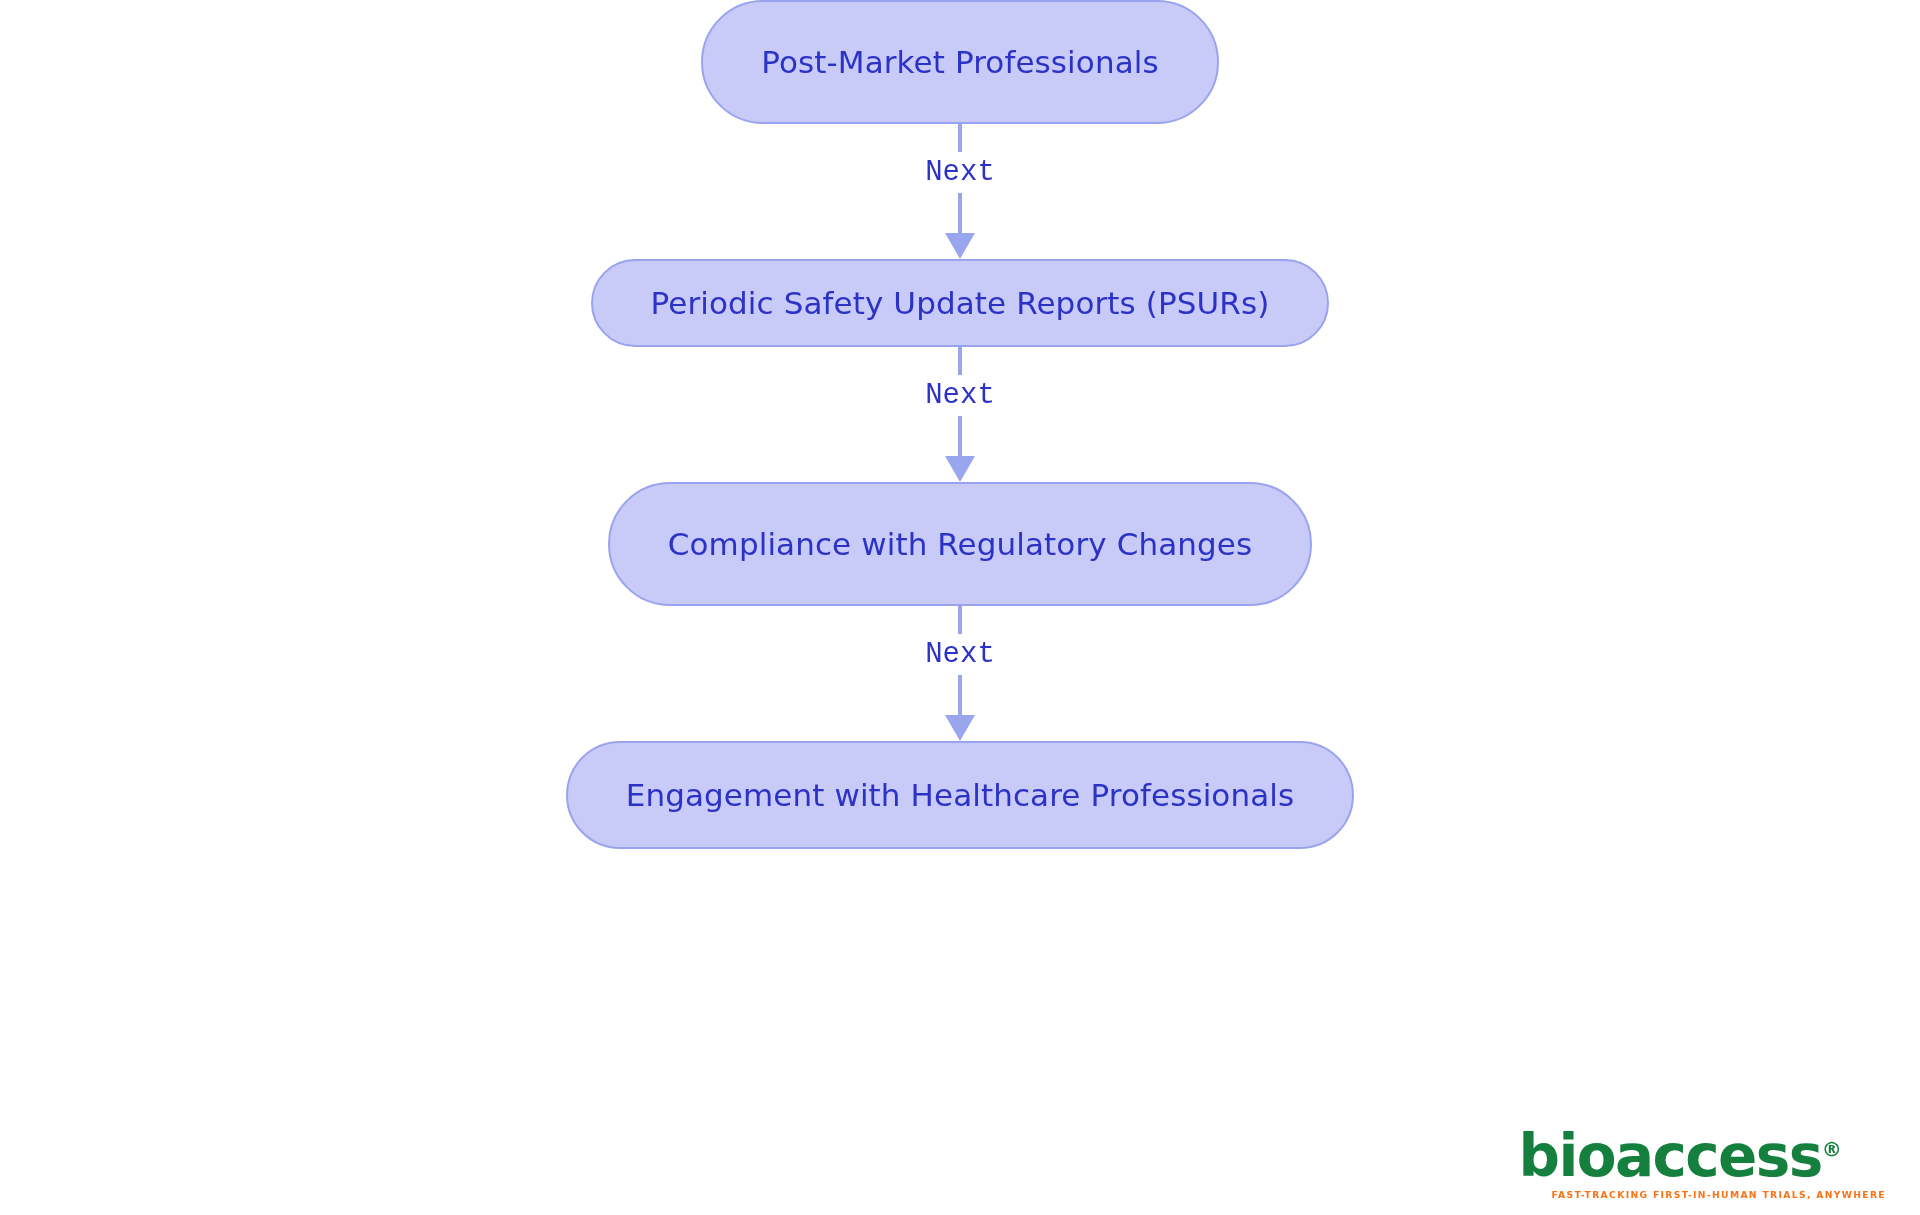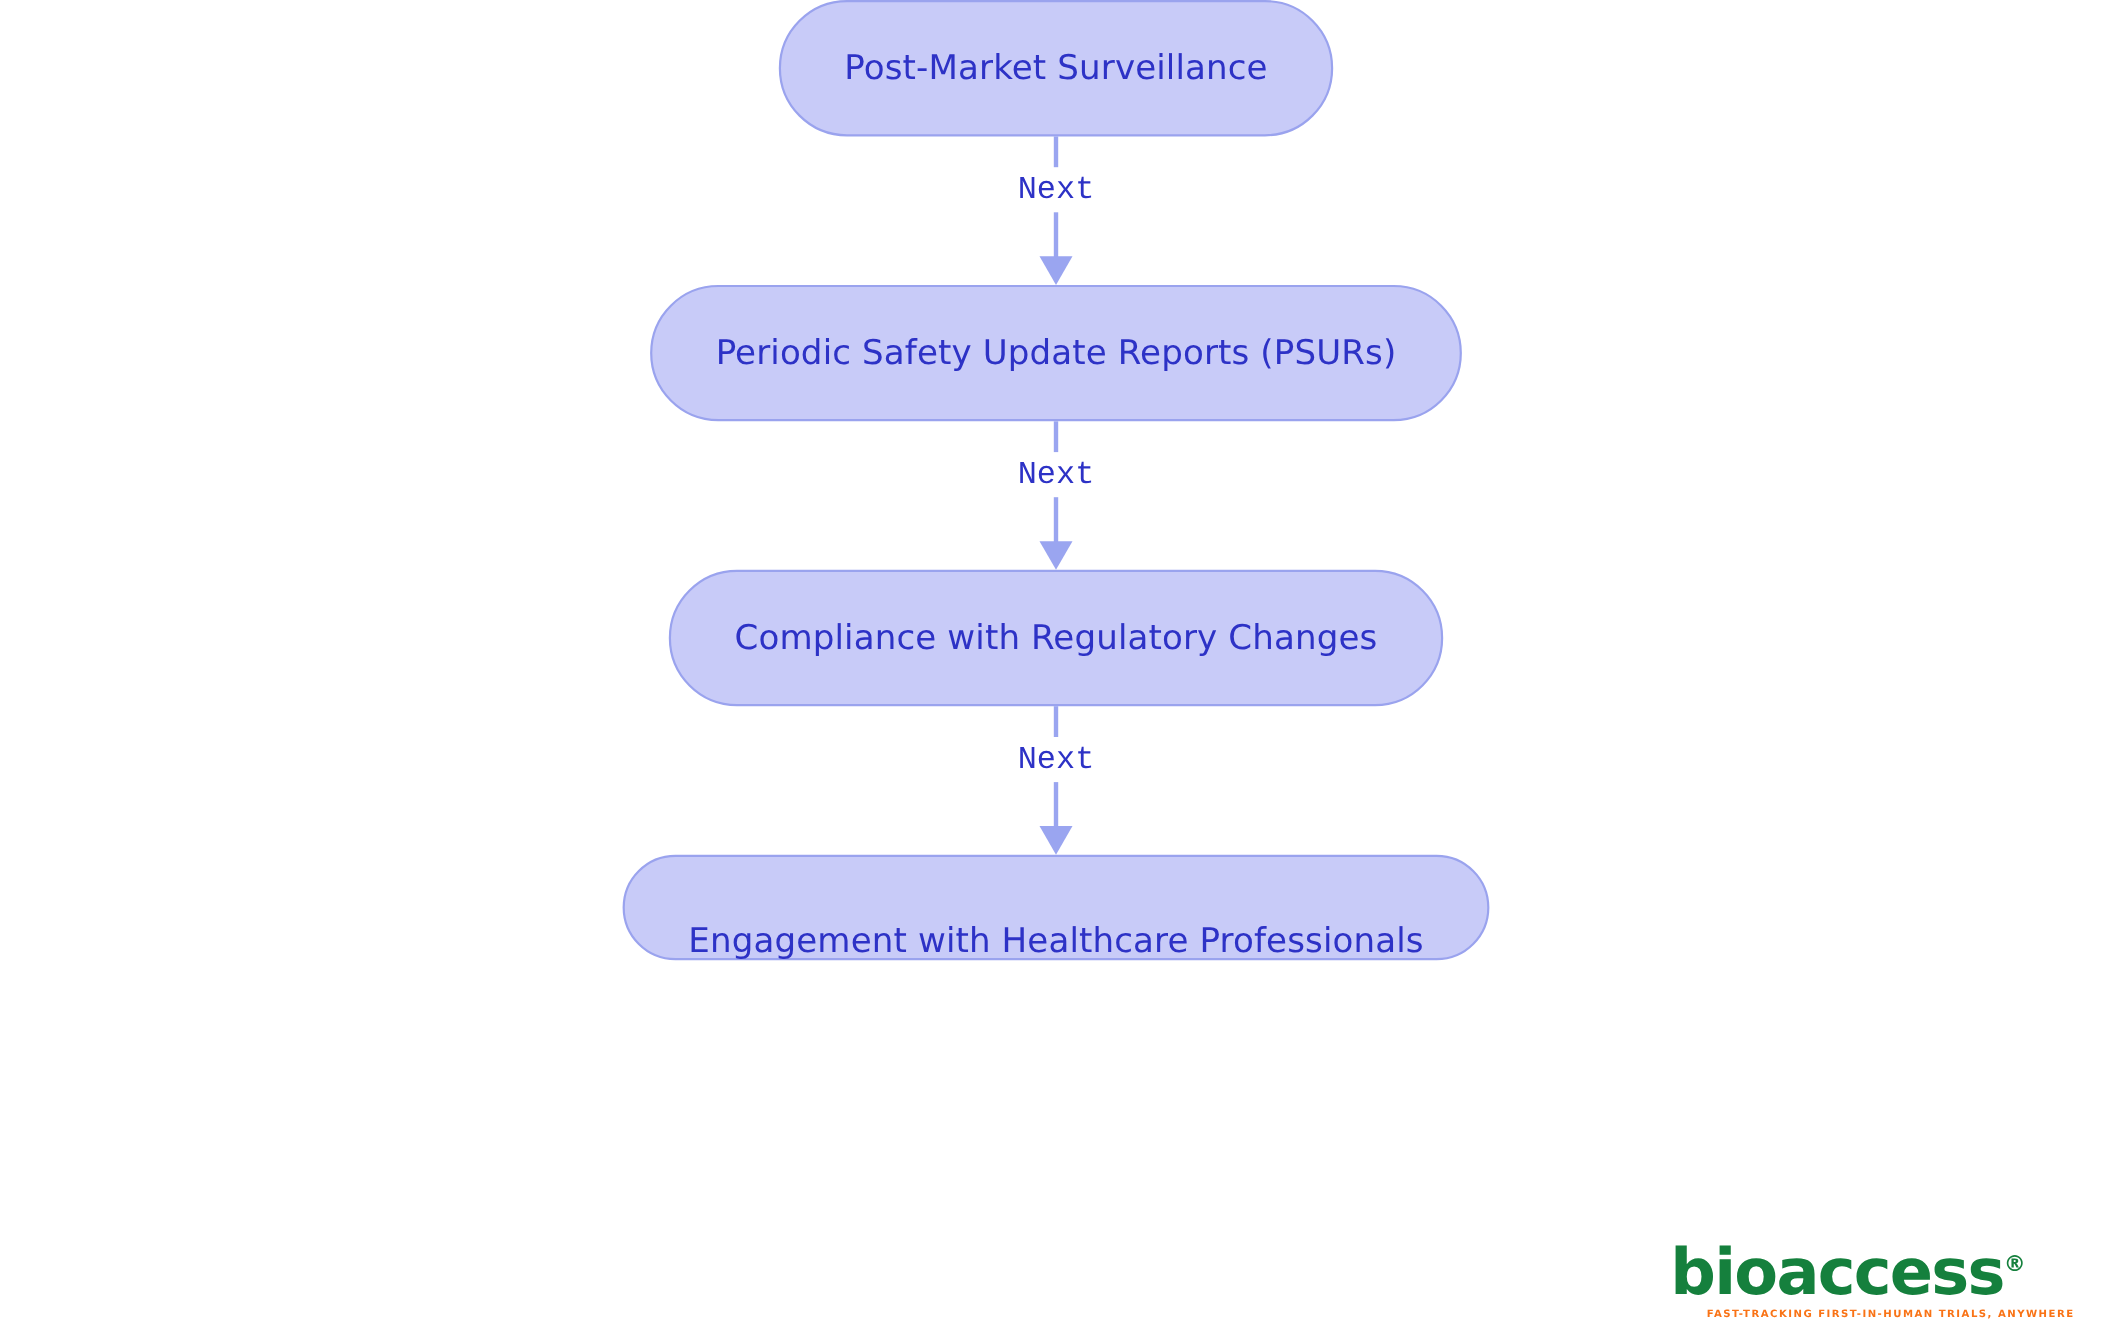--- a/index.html
+++ b/index.html
@@ -48,23 +48,23 @@
     font-weight: 400;
     letter-spacing: 0.1px;
     white-space: nowrap;
     padding: 0 58px;
   }
   .node-label {
     line-height: 1;
   }
 
   .node-1 { height: 124px; }
-  .node-2 { height: 124px; }
+  .node-2 { height: 88px; }
   .node-3 { height: 124px; }
-  .node-4 { height: 96px; align-items: flex-end; }
+  .node-4 { height: 108px; }
 
   
   .edge {
     position: relative;
     width: 100%;
     height: 135px;
     display: flex;
     justify-content: center;
     font-family: Liberation Mono, monospace;
   }
@@ -137,21 +137,21 @@
   }
 </style>
 </head>
 <body>
 
 <div class="canvas">
 
   <div class="flow">
 
     <div class="node node-1">
-      <span class="node-label">Post-Market Surveillance</span>
+      <span class="node-label">Post-Market Professionals</span>
     </div>
 
     <div class="edge">
       <div class="edge-line"></div>
       <div class="edge-arrow"></div>
       <div class="edge-label">Next</div>
     </div>
 
     <div class="node node-2">
       <span class="node-label">Periodic Safety Update Reports (PSURs)</span>

